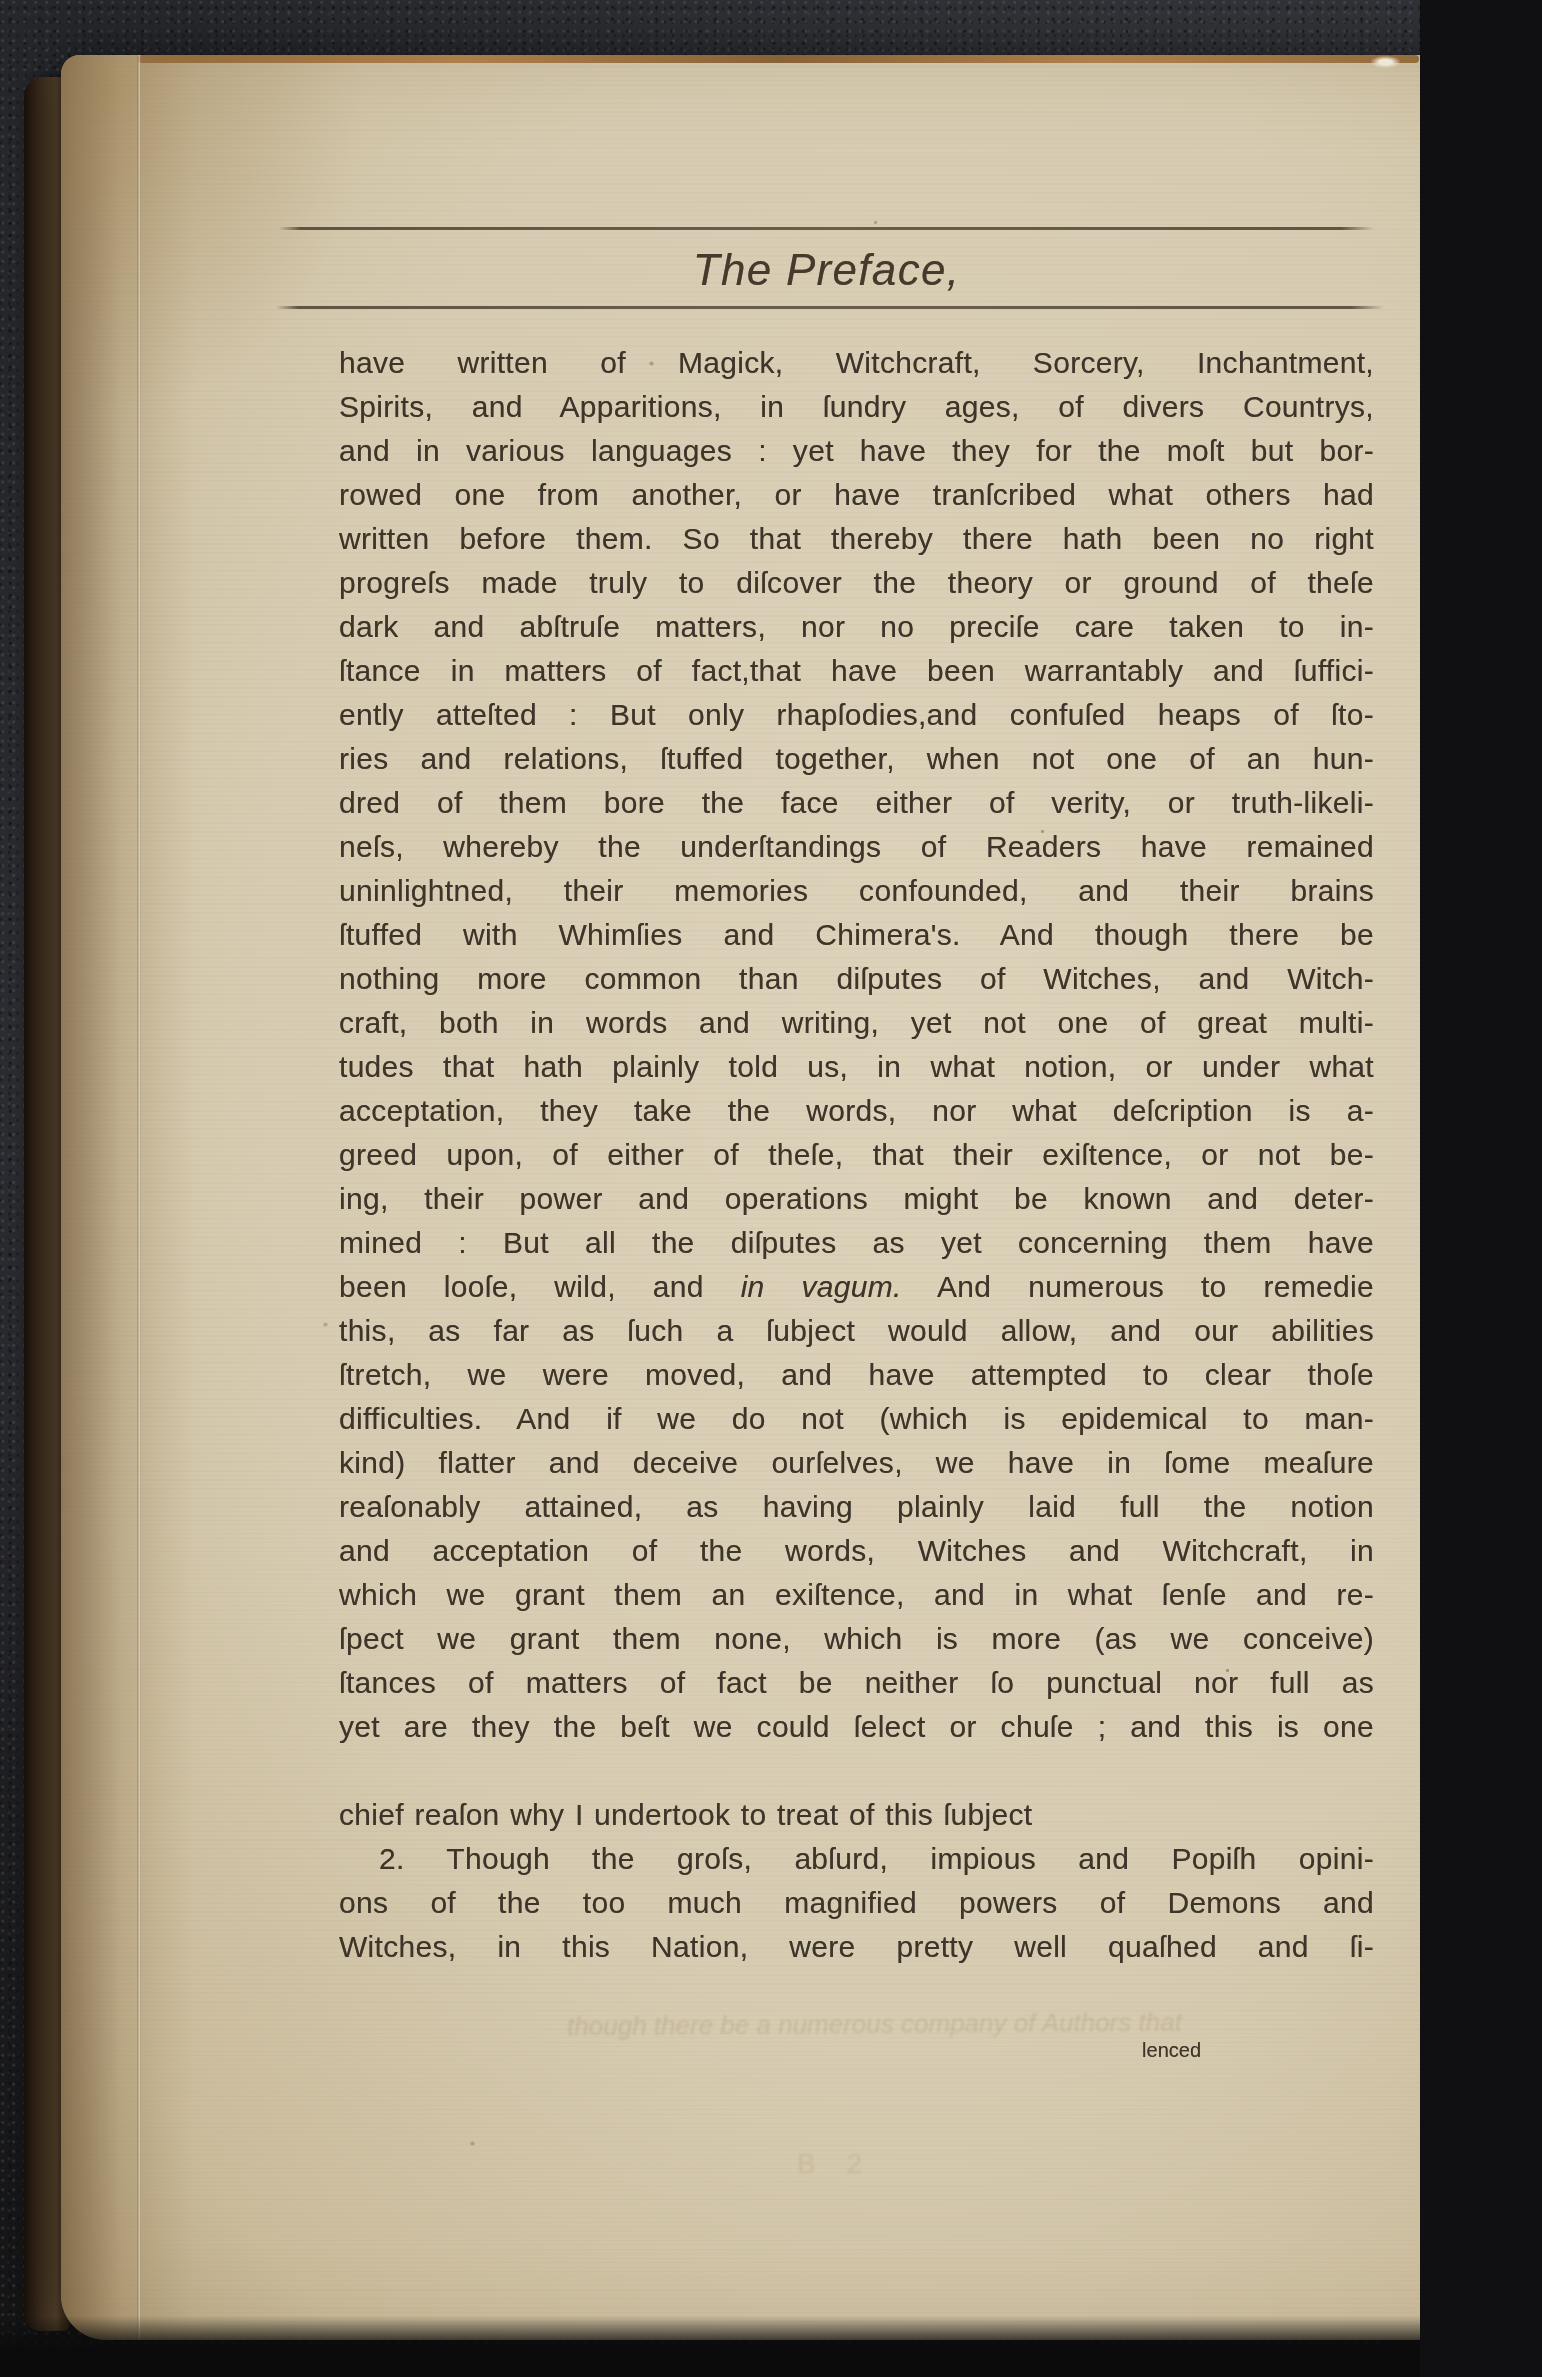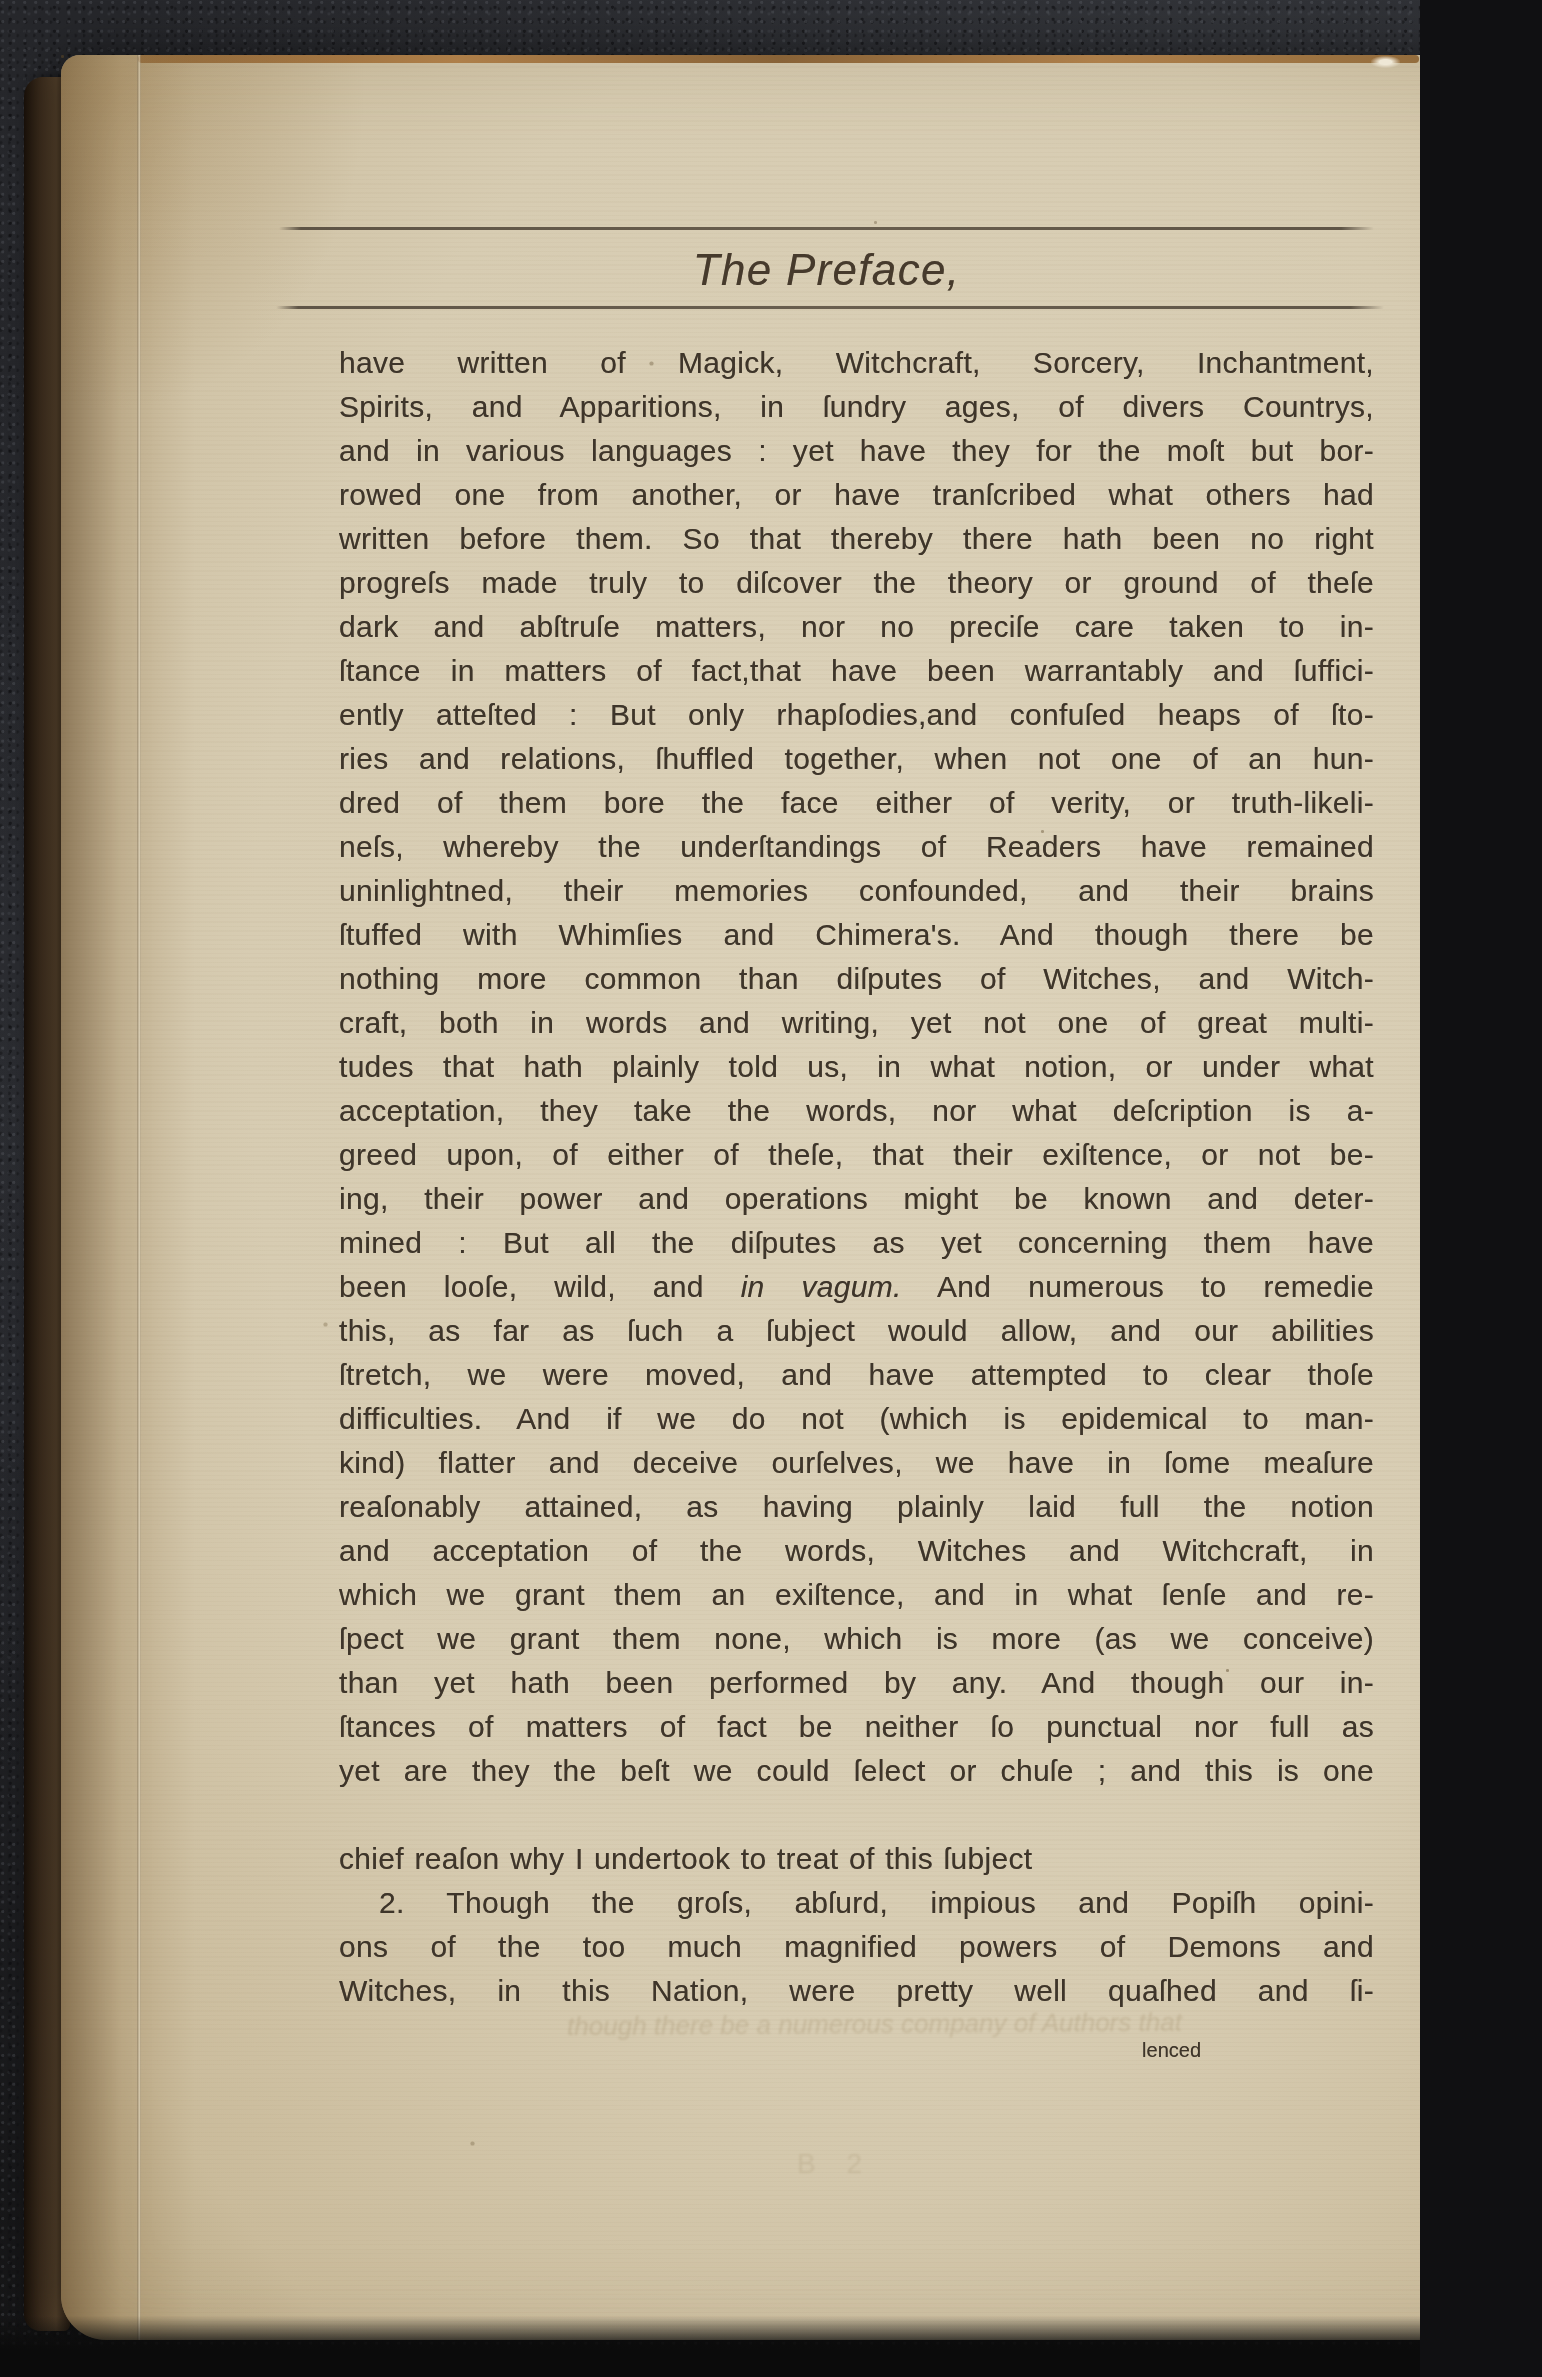--- a/index.html
+++ b/index.html
@@ -125,42 +125,41 @@
     <div class="text-block">
         <div class="line"><span>have written of Magick, Witchcraft, Sorcery, Inchantment,</span></div>
         <div class="line"><span>Spirits, and Apparitions, in ſundry ages, of divers Countrys,</span></div>
         <div class="line"><span>and in various languages : yet have they for the moſt but bor-</span></div>
         <div class="line"><span>rowed one from another, or have tranſcribed what others had</span></div>
         <div class="line"><span>written before them.  So that thereby there hath been no right</span></div>
         <div class="line"><span>progreſs made truly to diſcover the theory or ground of theſe</span></div>
         <div class="line"><span>dark and abſtruſe matters, nor no preciſe care taken to in-</span></div>
         <div class="line"><span>ſtance in matters of fact,that have been warrantably and ſuffici-</span></div>
         <div class="line"><span>ently atteſted : But only rhapſodies,and confuſed heaps of ſto-</span></div>
-        <div class="line"><span>ries and relations, ſhuffled together,  when not one of an hun-</span></div>
+        <div class="line"><span>ries and relations, ſtuffed together,  when not one of an hun-</span></div>
         <div class="line"><span>dred of them bore the face either of verity, or truth-likeli-</span></div>
         <div class="line"><span>neſs, whereby the underſtandings of Readers have remained</span></div>
         <div class="line"><span>uninlightned, their memories confounded, and their brains</span></div>
         <div class="line"><span>ſtuffed with Whimſies and Chimera's.  And though there be</span></div>
         <div class="line"><span>nothing more common than diſputes of Witches, and Witch-</span></div>
         <div class="line"><span>craft, both in words and writing, yet not one of great multi-</span></div>
         <div class="line"><span>tudes that hath plainly told us, in what notion, or under what</span></div>
         <div class="line"><span>acceptation, they take the words, nor what deſcription is a-</span></div>
         <div class="line"><span>greed upon, of either of theſe, that their exiſtence, or not be-</span></div>
         <div class="line"><span>ing, their power and operations might be known and deter-</span></div>
         <div class="line"><span>mined :  But all the diſputes as yet concerning them have</span></div>
         <div class="line"><span>been looſe, wild, and </span><span class="it">in vagum.</span><span>  And numerous to remedie</span></div>
         <div class="line"><span>this, as far as ſuch a ſubject would allow, and our abilities</span></div>
         <div class="line"><span>ſtretch, we were moved, and have attempted to clear thoſe</span></div>
         <div class="line"><span>difficulties.  And if we do not (which is epidemical to man-</span></div>
         <div class="line"><span>kind) flatter and deceive ourſelves, we have in ſome meaſure</span></div>
         <div class="line"><span>reaſonably attained, as having plainly laid full the notion</span></div>
         <div class="line"><span>and acceptation of the words, Witches and Witchcraft, in</span></div>
         <div class="line"><span>which we grant them an exiſtence, and in what ſenſe and re-</span></div>
         <div class="line"><span>ſpect we grant them none, which is more (as we conceive)</span></div>
-        <div class="line"><span>than yet hath been performed by any.  And though our in-</span></div>
         <div class="line"><span>ſtances of matters of fact be neither ſo punctual nor full as</span></div>
         <div class="line"><span>yet are they the beſt we could ſelect or chuſe ; and this is one</span></div>
         <div class="line short"><span>chief reaſon why I undertook to treat of this ſubject</span></div>
         <div class="line indent"><span>2. Though the groſs, abſurd, impious and Popiſh opini-</span></div>
         <div class="line"><span>ons of the too much magnified powers of Demons and</span></div>
         <div class="line"><span>Witches, in this Nation, were pretty well quaſhed and ſi-</span></div>
       </div>
 
     <div class="ghost-line">though there be a numerous company of Authors that</div>
     <div class="ghost-signature">B 2</div>

